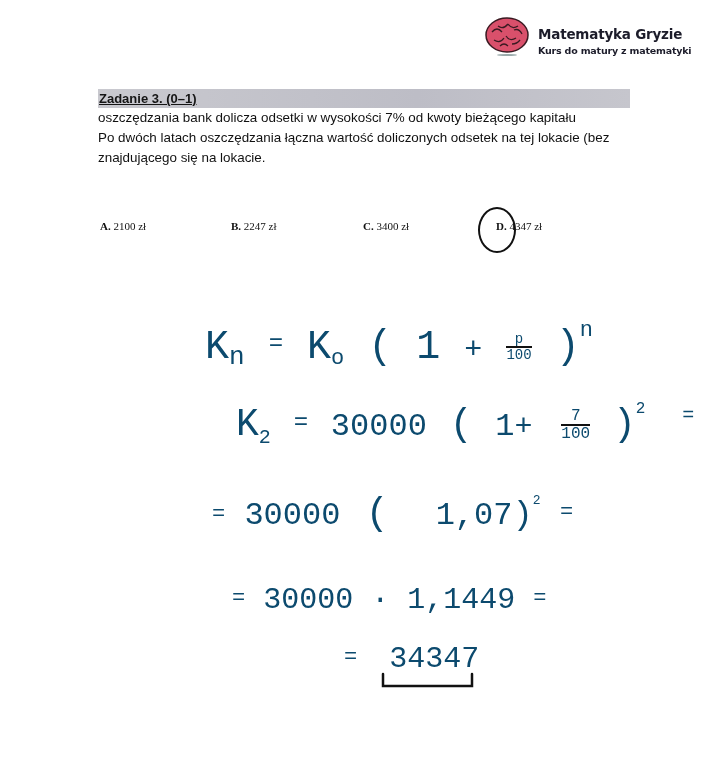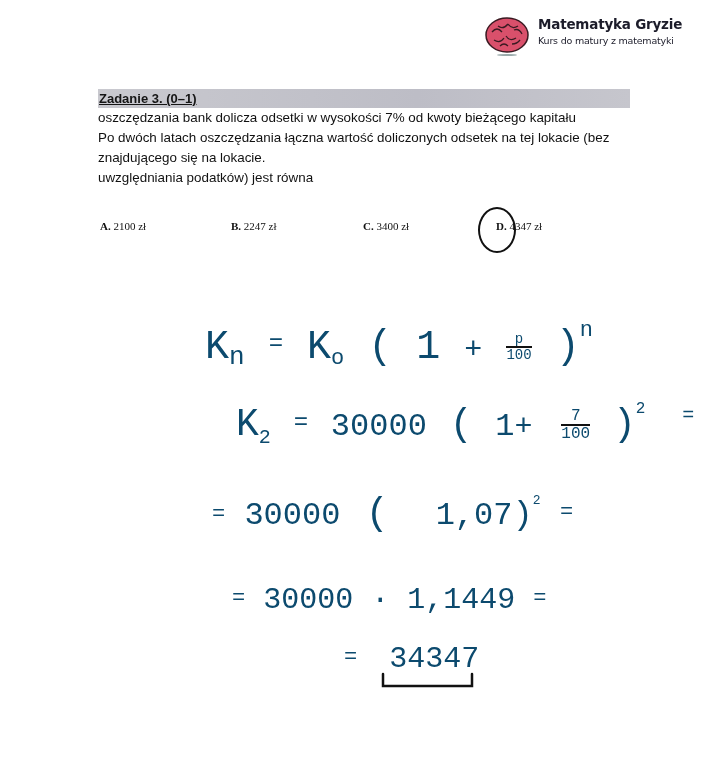--- a/index.html
+++ b/index.html
@@ -1,23 +1,23 @@
 <!DOCTYPE html>
 <html><head>
   <meta charset="utf-8">
   <style>
     html, body { margin: 0; padding: 0; }
     body {
       width: 720px; height: 759px; background: #ffffff; position: relative; overflow: hidden;
       font-family: "Liberation Sans", sans-serif; color: #111;
     }
-    .logo { position: absolute; left: 484px; top: 16px; display: flex; align-items: flex-start; }
+    .logo { position: absolute; left: 484px; top: 16px; display: flex; align-items: flex-end; }
     .brain { width: 46px; height: 40px; margin-right: 8px; }
     .brand-title { font-family: "DejaVu Sans", sans-serif; font-weight: bold; font-size: 13.5px; color: #1c1c2a; letter-spacing: -0.2px; }
-    .brand-sub { font-family: "DejaVu Sans", sans-serif; font-weight: normal; font-size: 9.5px; color: #1c1c2a; margin-top: 3px; letter-spacing: -0.2px; }
+    .brand-sub { font-family: "DejaVu Sans", sans-serif; font-weight: bold; font-size: 9.5px; color: #1c1c2a; margin-top: 3px; letter-spacing: -0.2px; }
     .task { position: absolute; left: 98px; top: 89px; width: 532px; }
     .task-head {
       background: linear-gradient(90deg, #c9c9cf 0%, #bdbdc6 60%, #c6c6cd 100%);
       height: 19px; font-weight: bold; font-size: 13px; line-height: 19px; padding-left: 1px; color: #151515;
       text-decoration: underline; text-decoration-thickness: 1px;
     }
     .task-body { font-size: 13.4px; line-height: 20px; margin-top: 0px; }
     .answers { position: absolute; top: 220px; left: 100px; width: 520px; height: 24px; font-family: Liberation Serif, serif; font-size: 11px; text-align: center; }
     .ans { position: absolute; top: 0; }
     .ans .letter { font-weight: bold; }
@@ -41,21 +41,20 @@
     <div class="brand-sub">Kurs do matury z matematyki</div>
   </div>
 </div>
 
 <div class="task">
   <div class="task-head">Zadanie 3. (0–1)</div>
   <div class="task-body">
     <div>oszczędzania bank dolicza odsetki w wysokości 7% od kwoty bieżącego kapitału</div>
     <div>Po dwóch latach oszczędzania łączna wartość doliczonych odsetek na tej lokacie (bez</div>
     <div>znajdującego się na lokacie.</div>
-    <div>uwzględniania podatków) jest równa</div>
   </div>
 </div>
 
 <div class="answers">
   <div class="ans" style="left:0">
     <span class="letter">A.</span>
     <span>2100 zł</span>
   </div>
   <div class="ans" style="left:131px">
     <span class="letter">B.</span>

